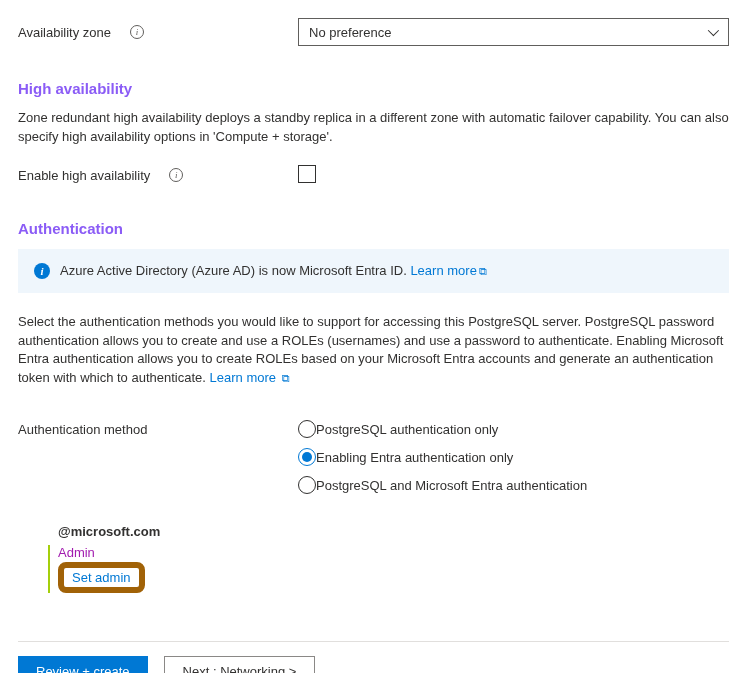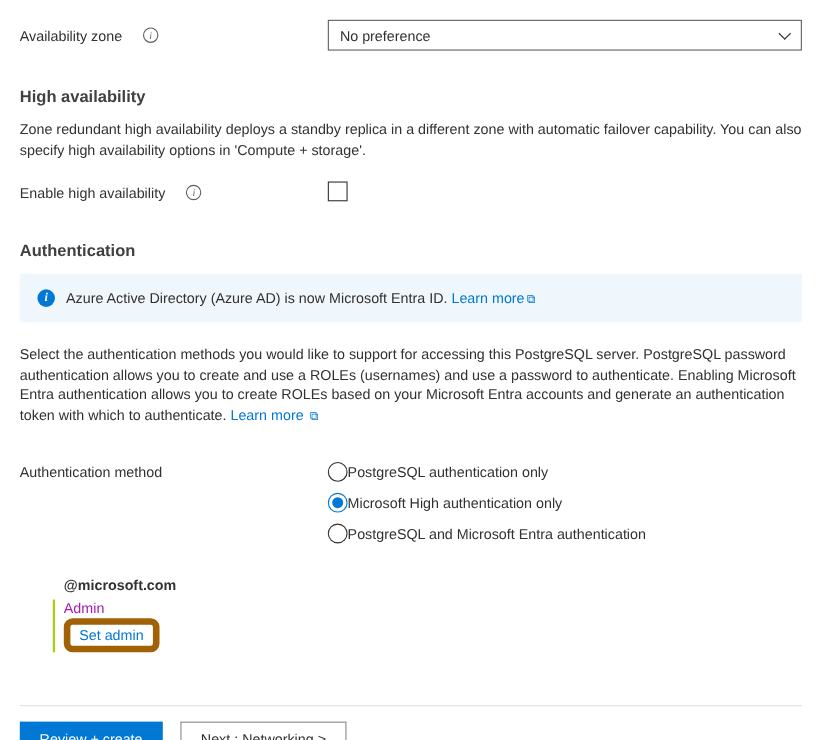--- a/index.html
+++ b/index.html
@@ -67,21 +67,21 @@
       height: 7px;
       border-right: 1px solid #323130;
       border-bottom: 1px solid #323130;
       transform: rotate(45deg) translateY(-2px);
     }
     h3.section-heading {
       font-size: 15px;
       font-weight: 600;
       margin-top: 34px;
       margin-bottom: 12px;
-      color: #404040;
+      color: #8b5cf6;
     }
     .desc {
       font-size: 13px;
       color: #323130;
       line-height: 1.45;
       margin-bottom: 18px;
     }
     .checkbox {
       width: 18px;
       height: 18px;
@@ -271,21 +271,21 @@
     <span>Authentication method</span>
   </div>
   <div class="input-col">
     <div class="radio-group">
       <div class="radio-option">
         <span class="radio"></span>
         <span>PostgreSQL authentication only</span>
       </div>
       <div class="radio-option">
         <span class="radio selected"></span>
-        <span>Microsoft High authentication only</span>
+        <span>Enabling Entra authentication only</span>
       </div>
       <div class="radio-option">
         <span class="radio"></span>
         <span>PostgreSQL and Microsoft Entra authentication</span>
       </div>
     </div>
   </div>
 </div>
 
 <div class="set-admin-row">

